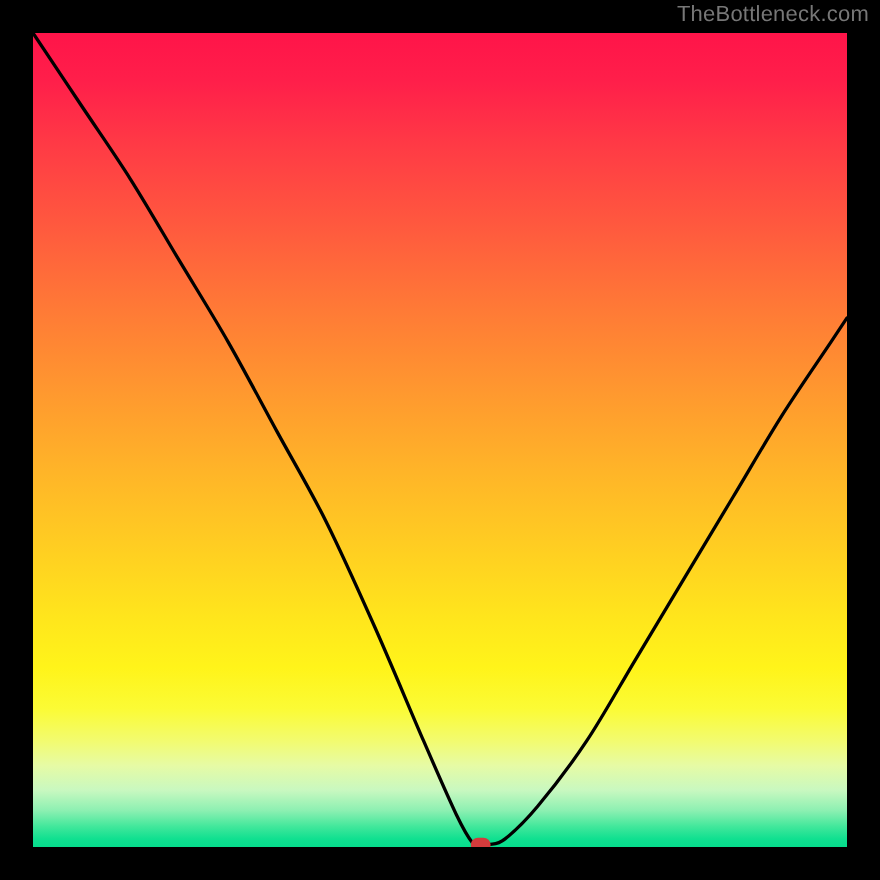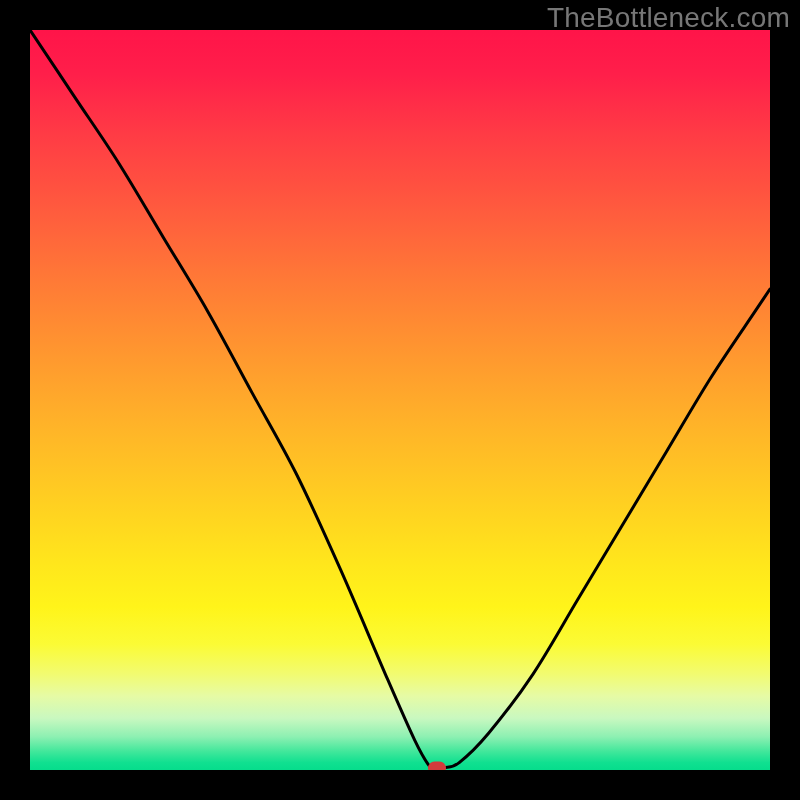--- a/index.html
+++ b/index.html
@@ -15,21 +15,21 @@
     position: relative;
     width: 800px;
     height: 800px;
     background: #000;
   }
   .attribution {
     position: absolute;
     top: 2px;
     right: 10px;
     color: #777;
-    font-size: 28px;
+    font-size: 20px;
     letter-spacing: 0.2px;
   }
   .plot {
     position: absolute;
     left: 30px;
     top: 30px;
     width: 740px;
     height: 740px;
     overflow: hidden;
   }

